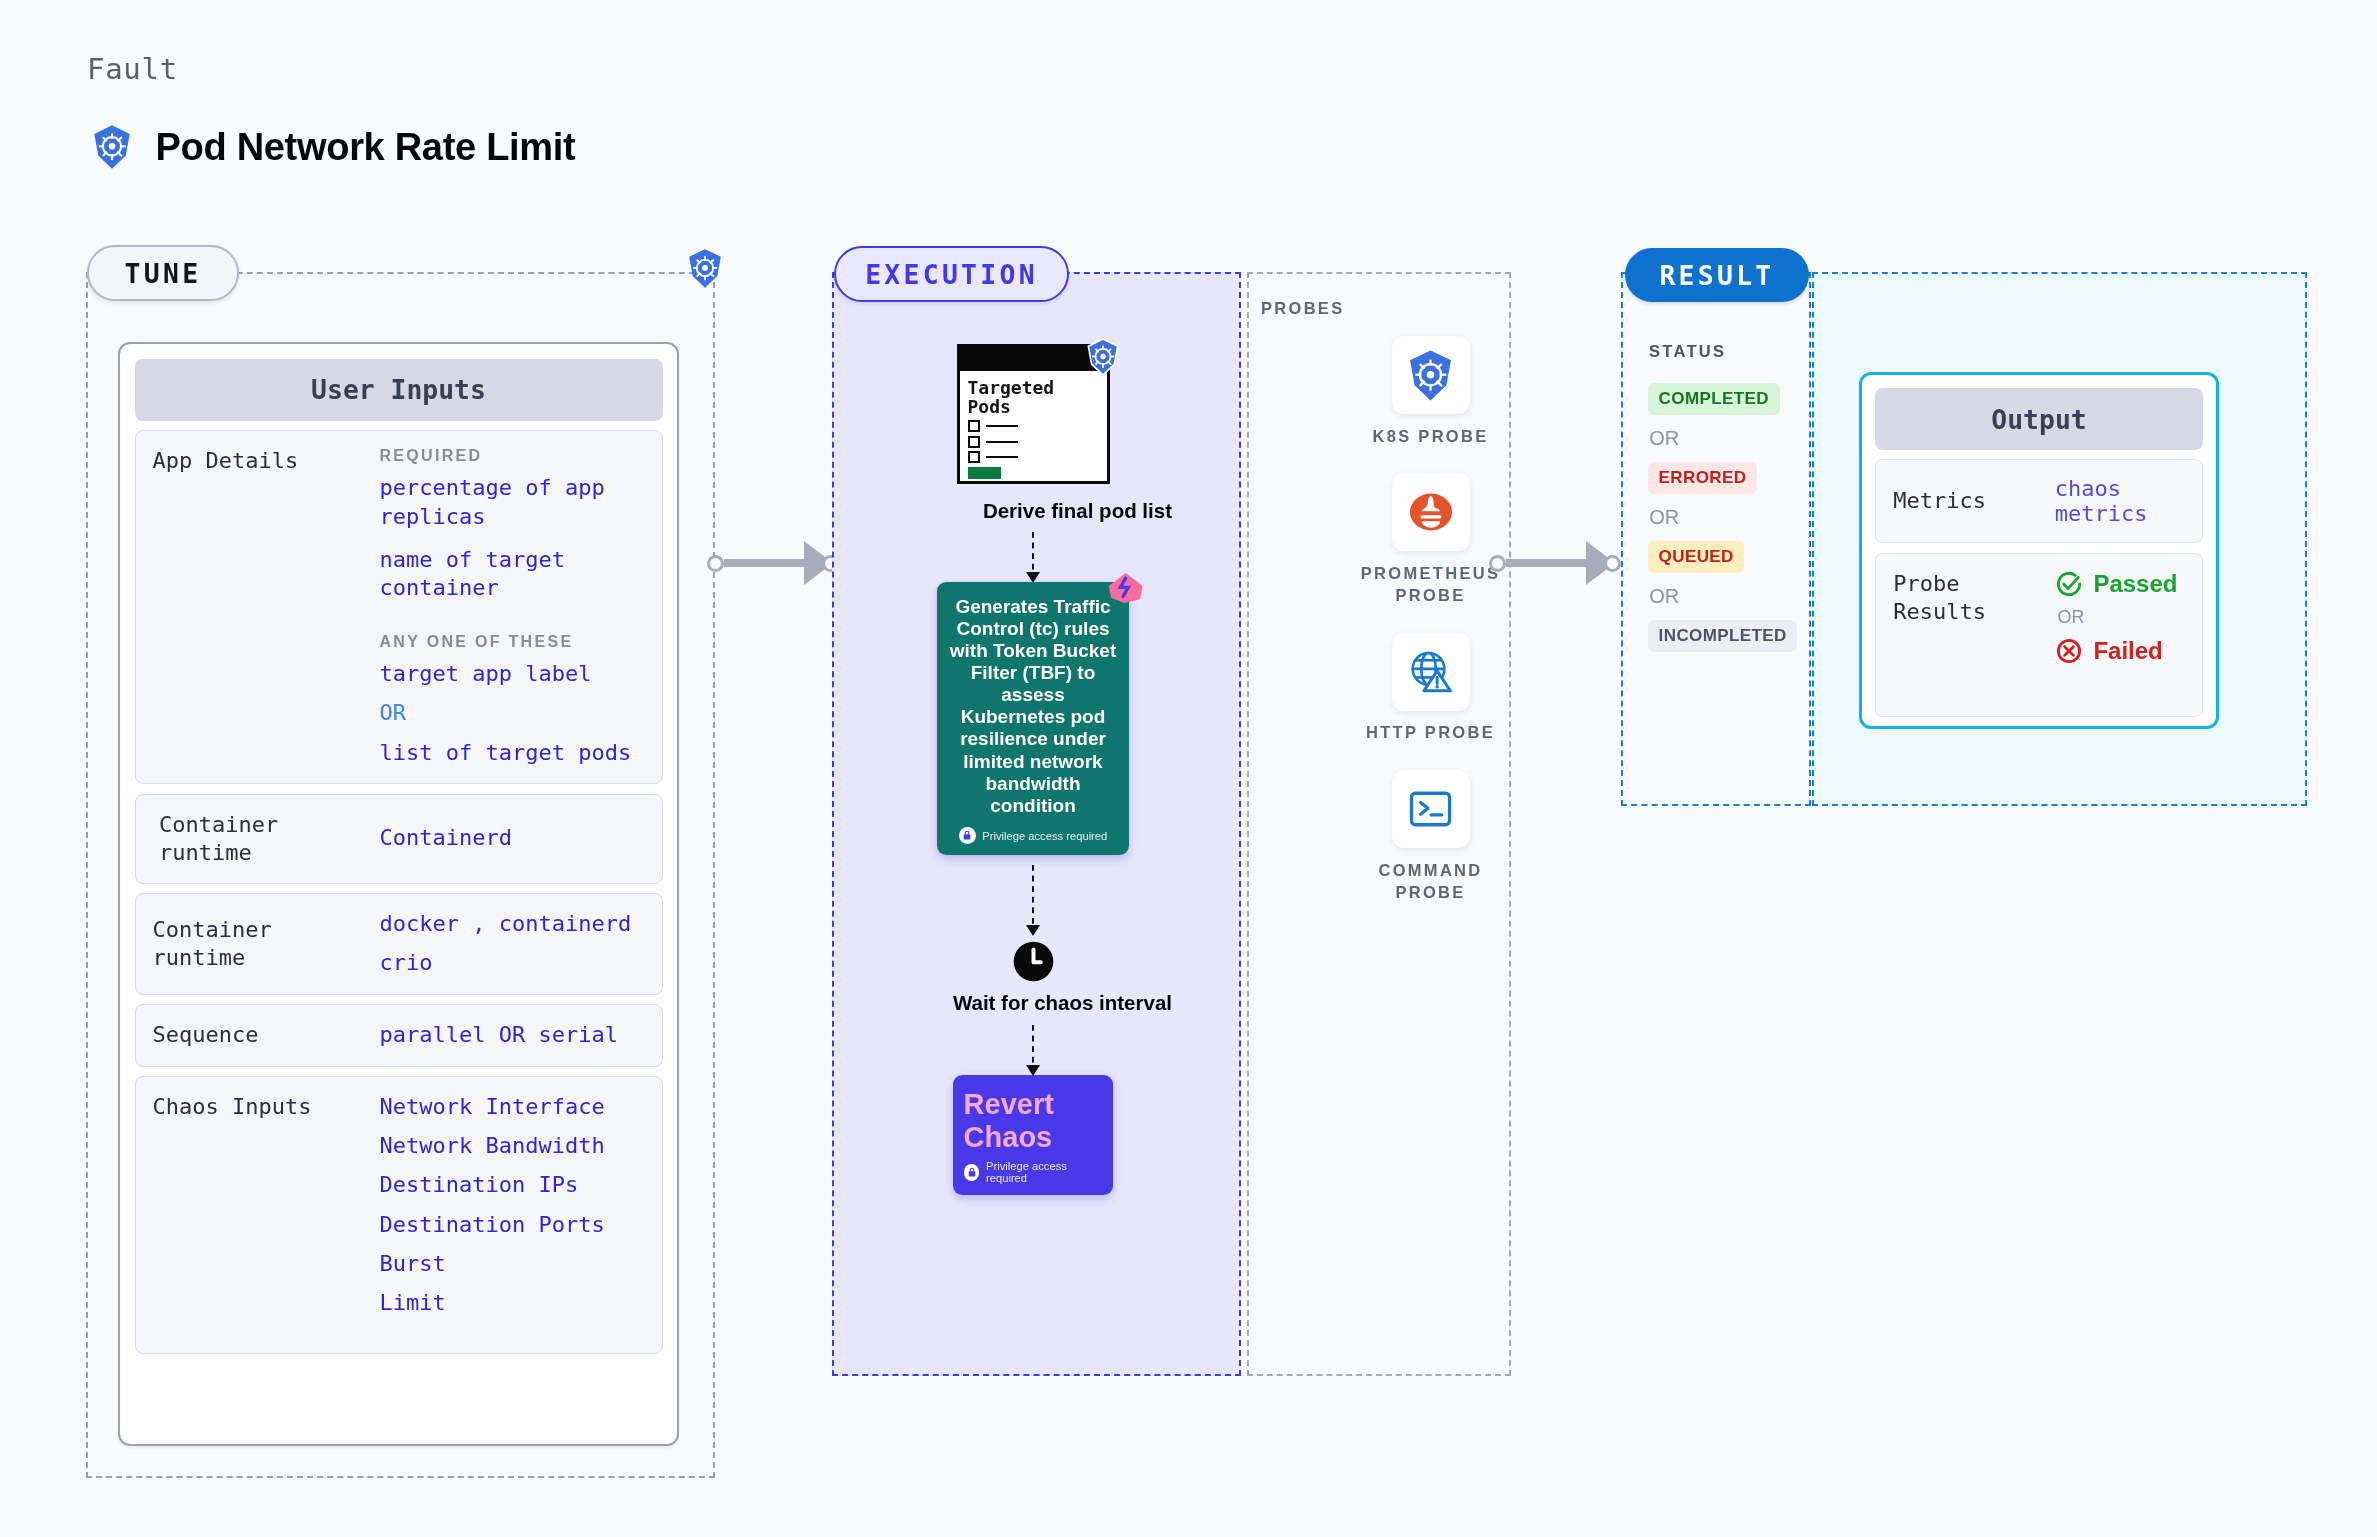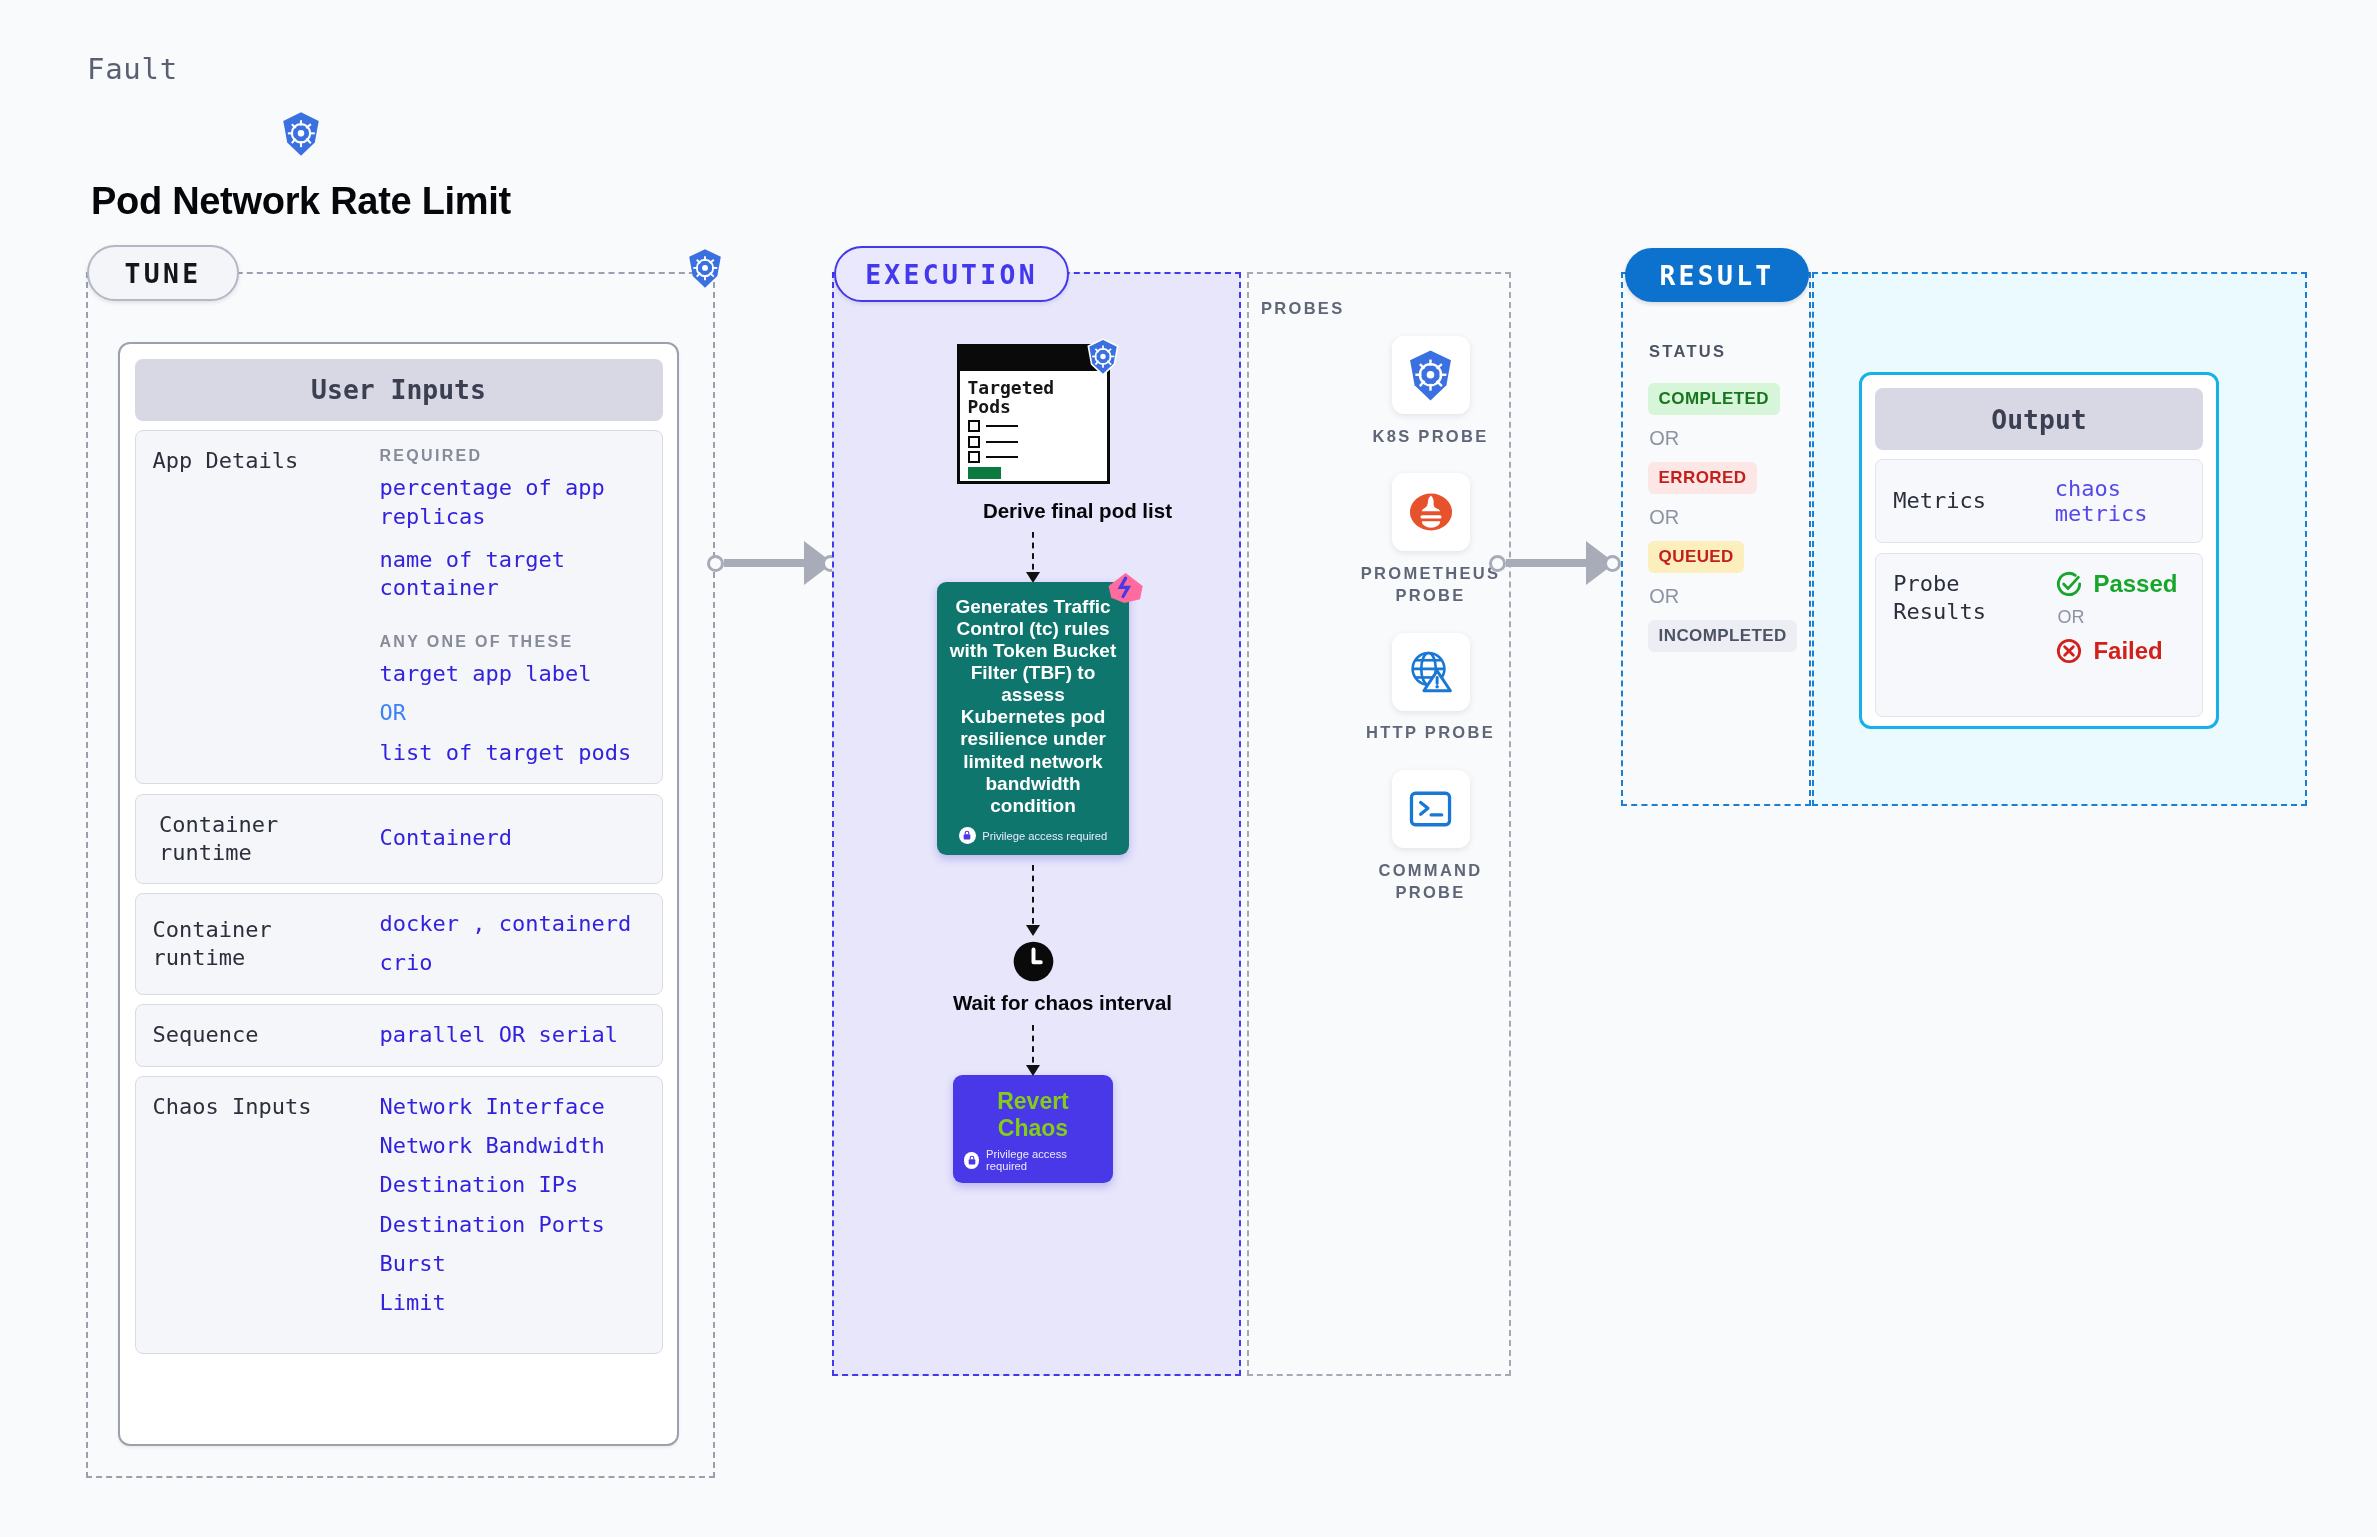--- a/index.html
+++ b/index.html
@@ -10,21 +10,21 @@
     overflow: hidden;
   }
   .stage { position: relative; width: 2377px; height: 1537px; }
 
   
   .fault-label {
     position: absolute; left: 87px; top: 52px;
     font-family: "DejaVu Sans Mono", monospace;
     font-size: 29px; color: #5a6072; letter-spacing: 0.7px;
   }
-  .title-row { position: absolute; left: 91px; top: 111px; display: flex; align-items: center; gap: 22.5px; flex-direction: column; }
+  .title-row { position: absolute; left: 91px; top: 124px; display: flex; align-items: center; gap: 22.5px; }
   .title-text { font-size: 38px; font-weight: bold; color: #06070a; letter-spacing: -0.3px; }
 
   
   .dpanel { position: absolute; }
   .dpanel-gray   { border: 2.6px dashed #9aa0ad; }
   .dpanel-purple { border: 2.6px dashed #4338eb; background: #e7e6fb; }
   .dpanel-probes { border: 2.6px dashed #a4a9b6; }
   .dpanel-blue   { border: 2.6px dashed #1a7fd4; }
   .dpanel-cyan   { border: 2.6px dashed #1a7fd4; background: #eafaff; }
 
@@ -131,21 +131,21 @@
     width: 17px; height: 17px; border-radius: 50%; background: #ffffff;
     display: flex; align-items: center; justify-content: center;
   }
   .litmus-mark { position: absolute; right: -14.5px; top: -12px; }
 
   .clock-wrap { display: flex; justify-content: center; }
   .revert-card {
     width: 160px; margin: 0 auto; background: #4838e8; border-radius: 9.3px;
     padding: 13.2px 10.6px 10.6px; box-shadow: 0 3.3px 8px rgba(60,50,200,.26);
   }
-  .revert-title { color: #84cc16; font-size: 23px; font-weight: bold; text-align: center; }
+  .revert-title { color: #f9a8d4; font-size: 29px; font-weight: bold; text-align: left; }
 
   
   .probes-label {
     position: absolute; left: 1261px; top: 299px;
     font-size: 16.5px; letter-spacing: 2.3px; color: #5f6677; font-weight: 600;
   }
   .probe-col { position: absolute; left: 1348px; top: 336px; width: 165px; }
   .probe-item { margin-bottom: 26.4px; display: flex; flex-direction: column; align-items: center; }
   .probe-tile {
     width: 78px; height: 78px; background: #ffffff; border-radius: 12px;

